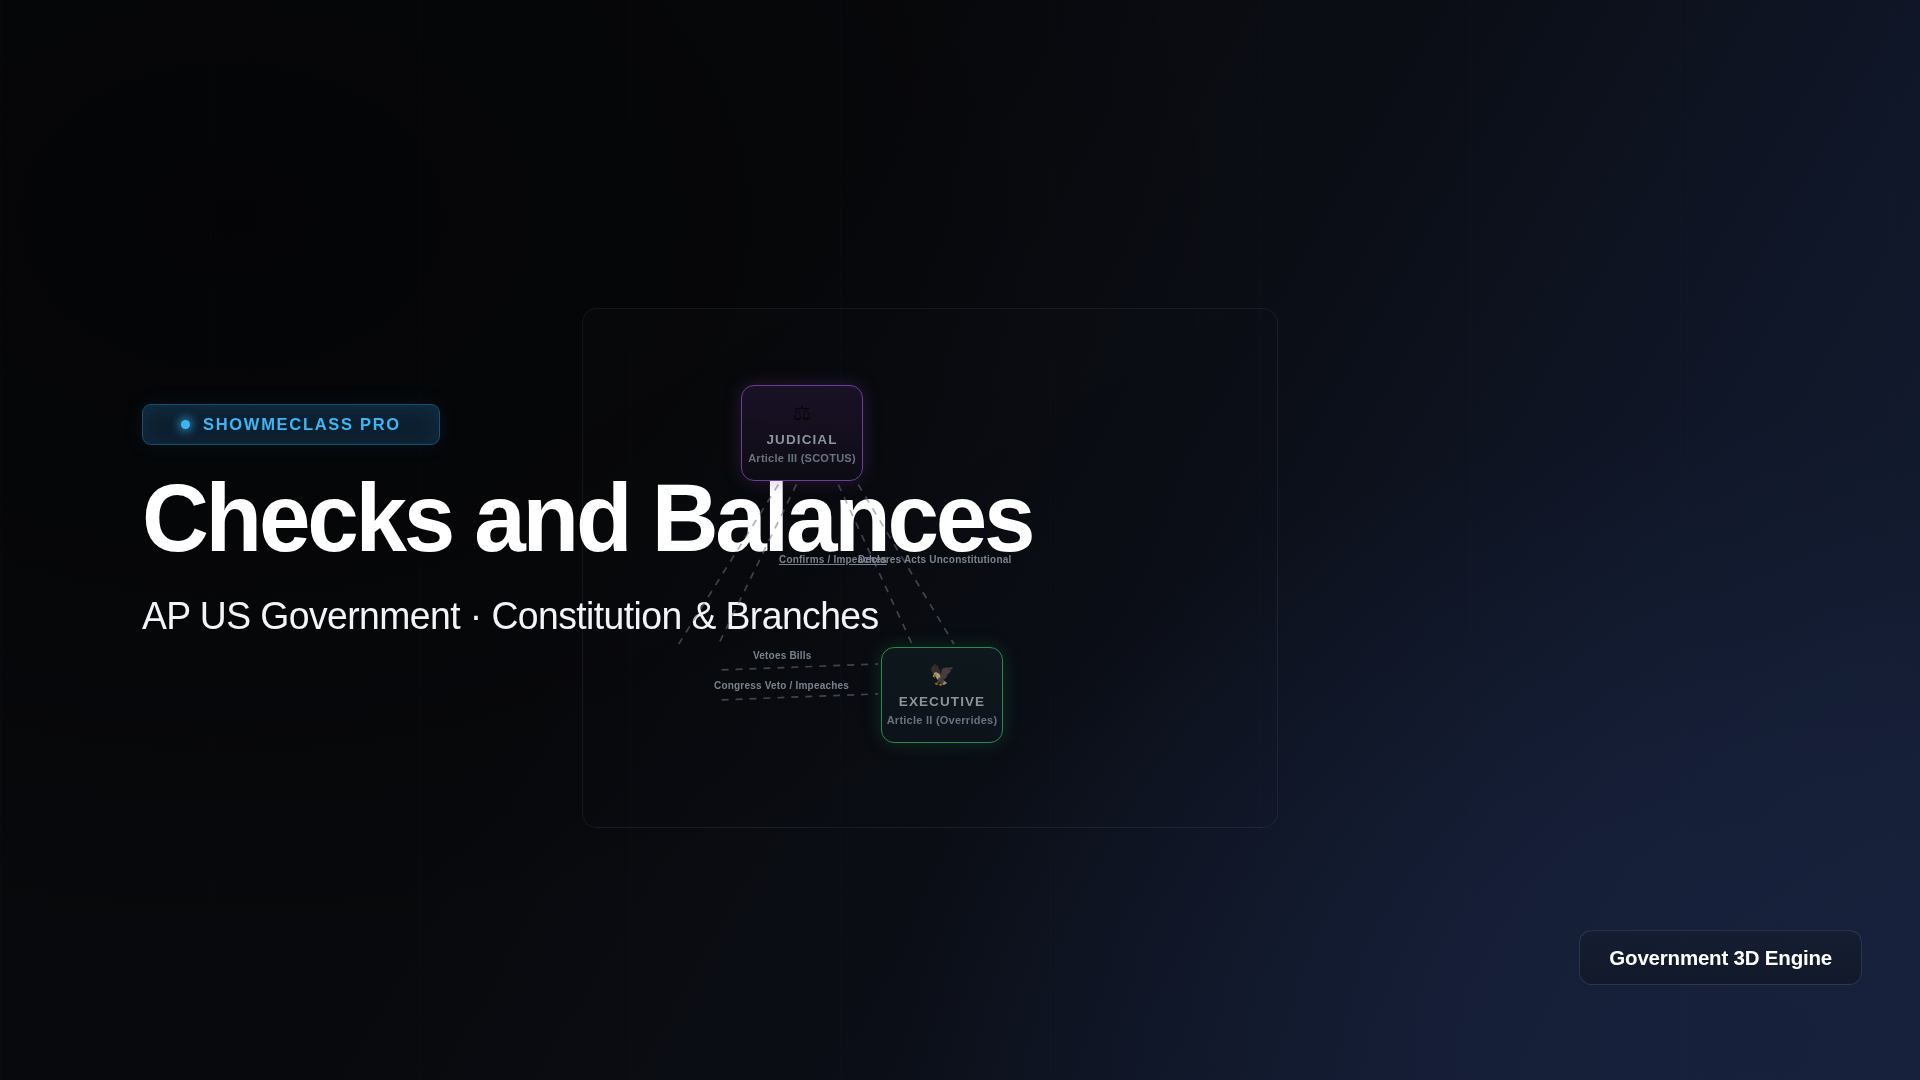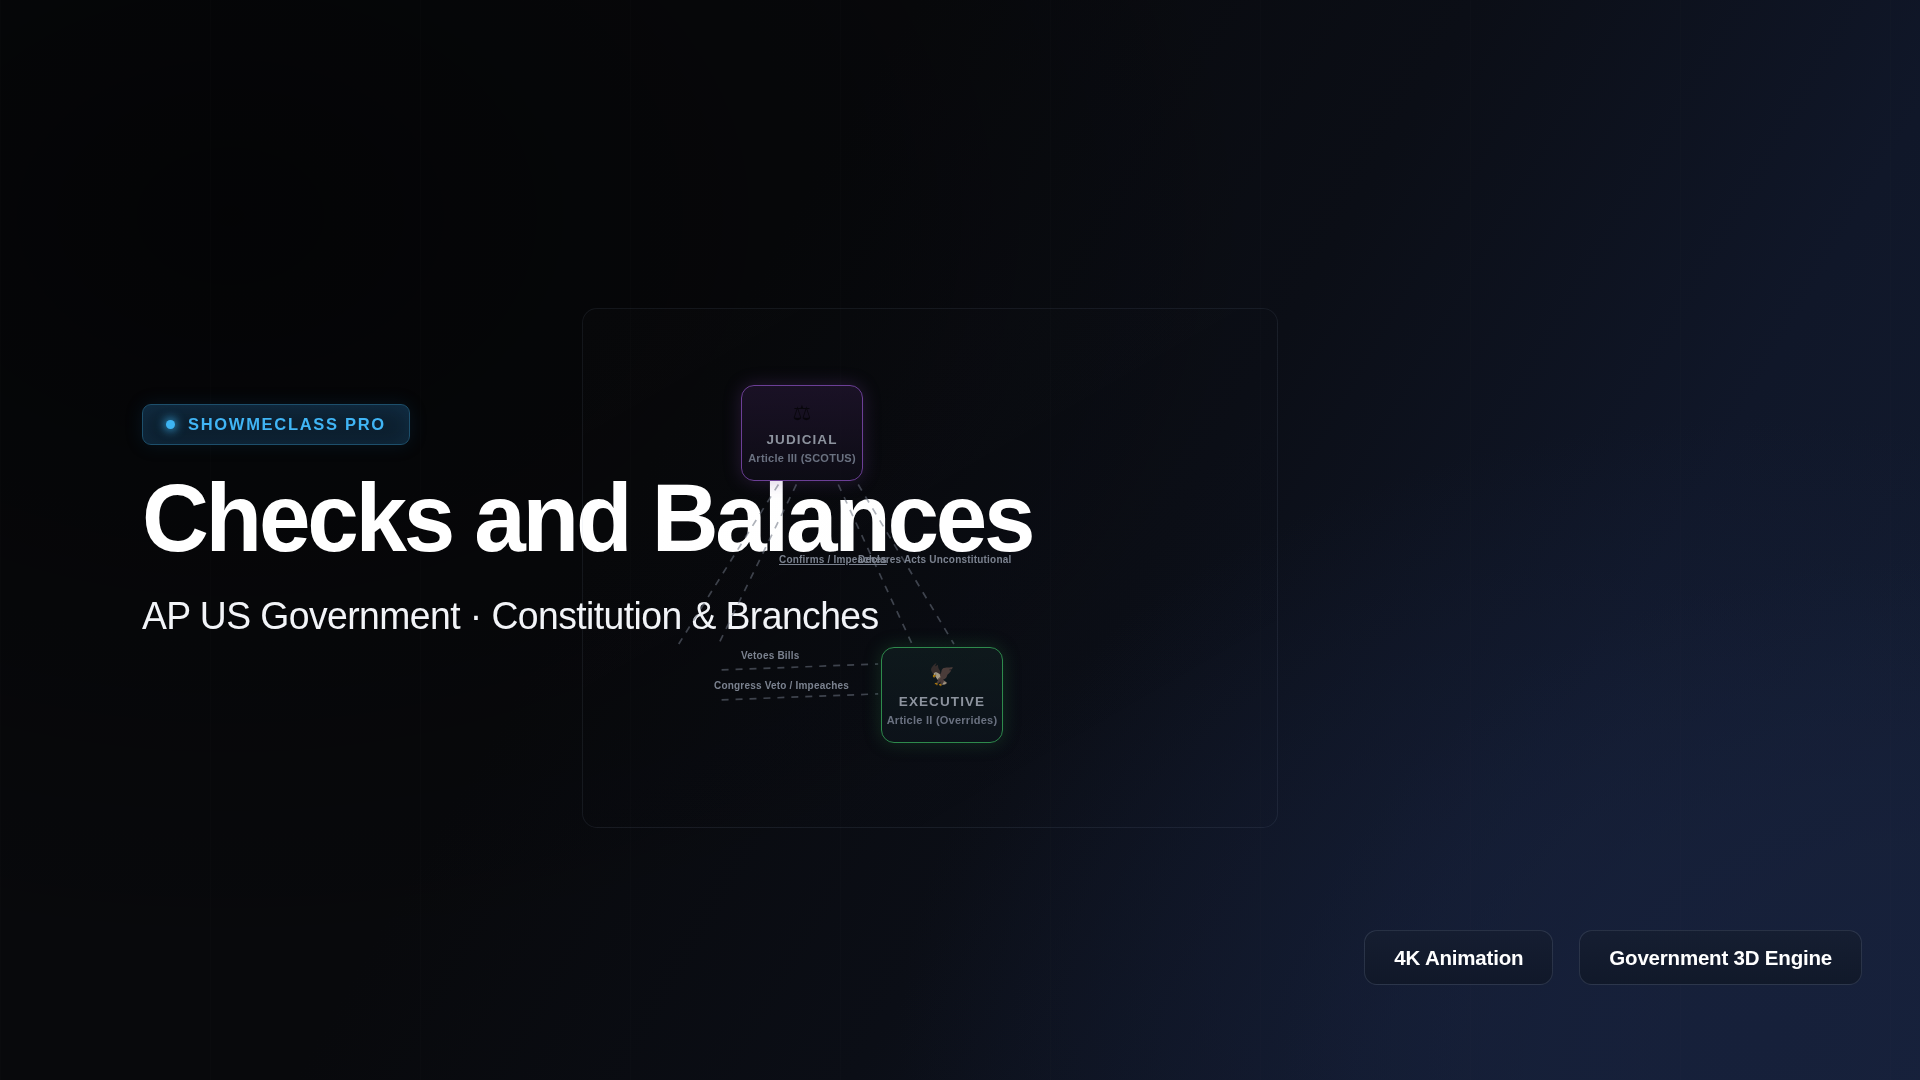--- a/index.html
+++ b/index.html
@@ -28,21 +28,21 @@
       linear-gradient(90deg, rgba(255,255,255,0.012) 0 1px, rgba(255,255,255,0) 1px 100%);
     background-size:210px 100%;
     opacity:.55;
   }
 
   
   .copy{ position:absolute; left:142px; top:404px; width:1000px; }
 
   .badge{
     display:inline-flex; align-items:center; gap:13px;
-    height:41px; padding:0 23px;
+    height:41px; padding:0 38px;
     border:1px solid #1d4f6b;
     border-radius:9px;
     background:linear-gradient(180deg,#0e2233 0%, #0c1c2a 100%);
     box-shadow:0 0 22px rgba(36,150,220,.13) inset, 0 0 18px rgba(20,90,140,.18);
   }
   .badge-dot{
     width:9px; height:9px; border-radius:50%;
     background:#3db4f2;
     box-shadow:0 0 10px 2px rgba(61,180,242,.75);
   }
@@ -122,21 +122,21 @@
   }
 
   .edge-label{
     position:absolute;
     font-size:10px; font-weight:bold; letter-spacing:.2px;
     color:#7b828f;
     white-space:nowrap;
   }
   .lbl-a{ left:196px; top:245px;text-decoration:underline; }
   .lbl-b{ left:275px; top:245px; }
-  .lbl-c{ left:158px; top:341px;text-align:right; }
+  .lbl-c{ left:170px; top:341px;text-align:right; }
   .lbl-d{ left:131px; top:371px; }
 
   
   .pills{
     position:absolute; right:58px; bottom:95px;
     display:flex; gap:26px;
   }
   .pill{
     height:55px; padding:0 29px;
     display:flex; align-items:center; justify-content:center;
@@ -196,15 +196,14 @@
 
     <div class="edge-label lbl-a">Confirms / Impeaches</div>
     <div class="edge-label lbl-b">Declares Acts Unconstitutional</div>
     <div class="edge-label lbl-c">Vetoes Bills</div>
     <div class="edge-label lbl-d">Congress Veto / Impeaches</div>
 
   </div>
 </div>
 
 <div class="pills">
-  <div class="pill">4K Animation</div>
   <div class="pill">Government 3D Engine</div>
 </div>
 
 </body></html>

